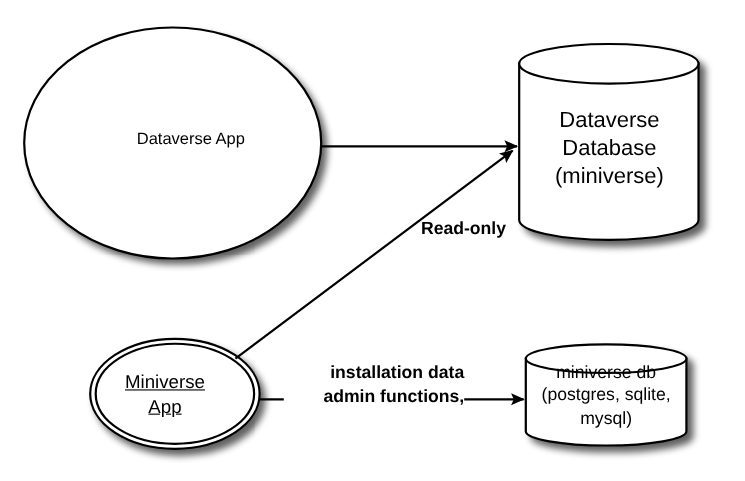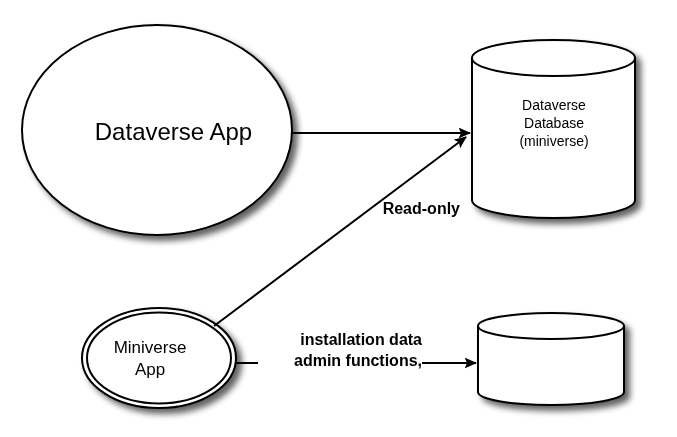--- a/index.html
+++ b/index.html
@@ -40,35 +40,36 @@
     color: #000000;
     line-height: 1.3;
     white-space: nowrap;
     font-family: "Liberation Sans", sans-serif;
   }
   
   #dataverse-app-label {
     left: 22px;
     top: 117px;
     width: 303px;
-    font-size: 24px;
+    font-size: 15px;
   }
   
   #dataverse-db-label {
     left: 466px;
     top: 97px;
     width: 176px;
-    font-size: 14px;
+    font-size: 20px;
   }
   
   #miniverse-app-label {
     left: 82px;
     top: 337px;
     width: 136px;
     font-size: 17px;
+    text-decoration: underline;
   }
   
   #miniverse-db-label {
     left: 461px;
     top: 330px;
     width: 180px;
     font-size: 16px;
   }
   
   #edge-label-readonly {
@@ -147,20 +148,25 @@
     <span class="lbl-line">Dataverse</span>
     <span class="lbl-line">Database</span>
     <span class="lbl-line">(miniverse)</span>
   </div>
 
   <div class="node-label" id="miniverse-app-label">
     <span class="lbl-line">Miniverse</span>
     <span class="lbl-line">App</span>
   </div>
 
+  <div class="node-label" id="miniverse-db-label">
+    <span class="lbl-line">miniverse db</span>
+    <span class="lbl-line">(postgres, sqlite,</span>
+    <span class="lbl-line">mysql)</span>
+  </div>
 
   <div class="edge-label" id="edge-label-readonly">
     <span class="lbl-line">Read-only</span>
   </div>
 
   <div class="edge-label" id="edge-label-readwrite">
     <span class="lbl-line">installation data</span>
     <span class="lbl-line">admin functions,</span>
   </div>
 

